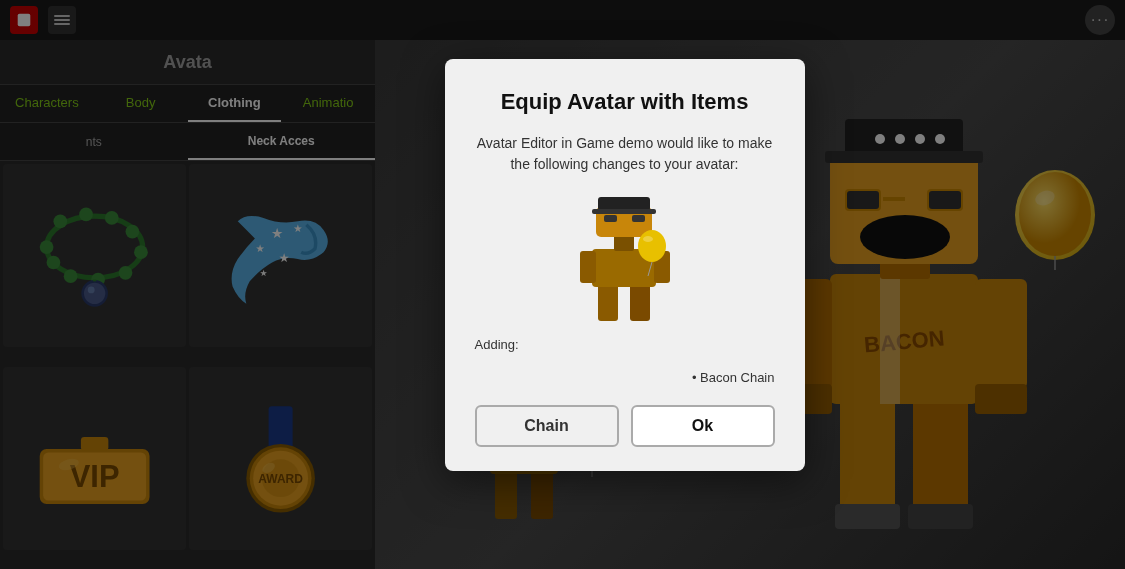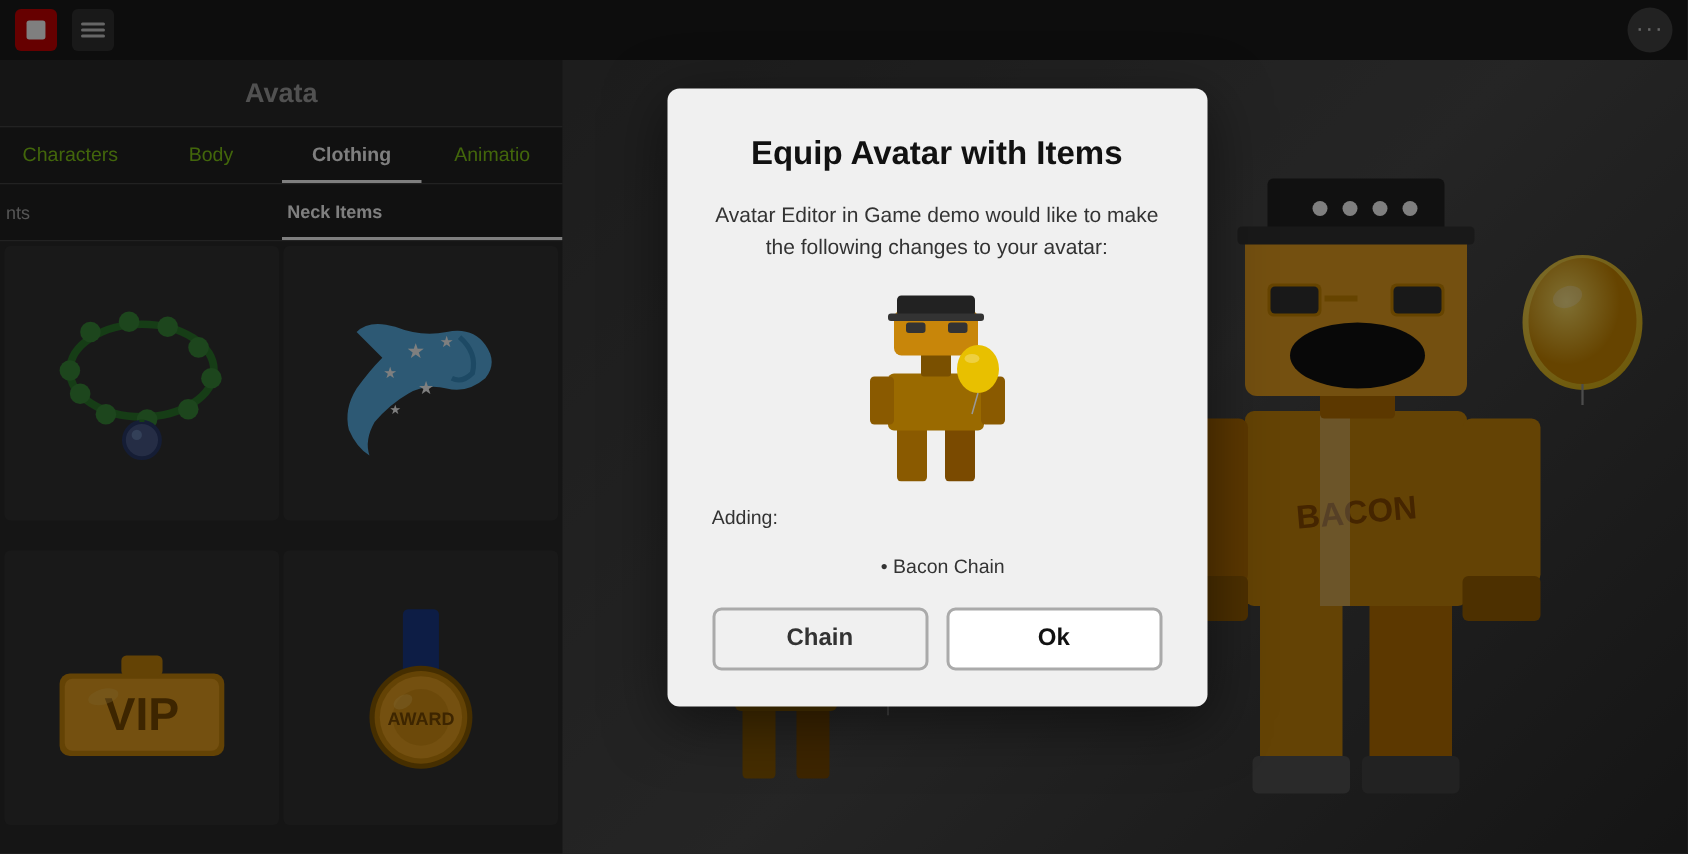--- a/index.html
+++ b/index.html
@@ -101,20 +101,21 @@
     .nav-tabs-2 {
       display: flex;
       background: #222;
       border-bottom: 1px solid #444;
       height: 38px;
     }
     .nav-tab-2 {
       flex: 1;
       display: flex;
       align-items: center;
+      justify-content: center;
       color: #aaa;
       font-size: 12px;
       cursor: pointer;
       padding: 0 4px;
       text-align: center;
     }
     .nav-tab-2.active {
       color: #fff;
       font-weight: 600;
       border-bottom: 2px solid #fff;
@@ -222,21 +223,21 @@
     }
     .modal-adding {
       font-size: 13px;
       color: #333;
       margin-bottom: 18px;
       text-align: left;
     }
     .modal-item {
       font-size: 13px;
       color: #333;
-      text-align: center;
+      text-align: right;
       padding-left: 8px;
     }
     .modal-item::before {
       content: '• ';
     }
     .modal-avatar-preview {
       display: flex;
       justify-content: center;
       margin: 16px 0;
     }
@@ -313,21 +314,21 @@
     <div class="nav-tab">
       <span>Animatio</span>
     </div>
   </div>
 
   <div class="nav-tabs-2">
     <div class="nav-tab-2">
       <span>nts</span>
     </div>
     <div class="nav-tab-2 active">
-      <span>Neck Items</span>
+      <span>Neck Acces</span>
     </div>
   </div>
 
   <div class="items-grid">
 
     <div class="item-cell">
       <svg class="necklace-svg" viewBox="0 0 80 80" xmlns="http://www.w3.org/2000/svg">
 
         <ellipse cx="40" cy="35" rx="28" ry="18" fill="none" stroke="#2d7a2d" stroke-width="3"></ellipse>
 

